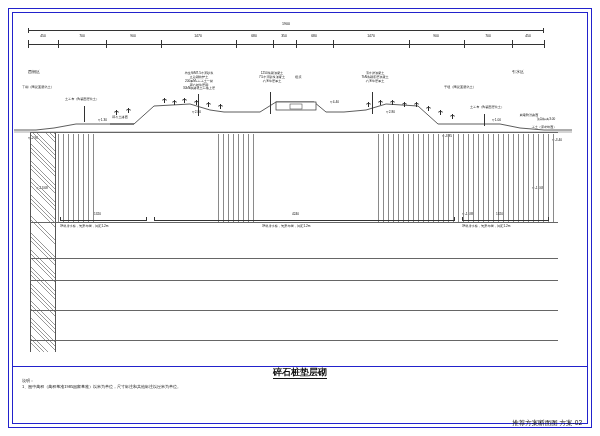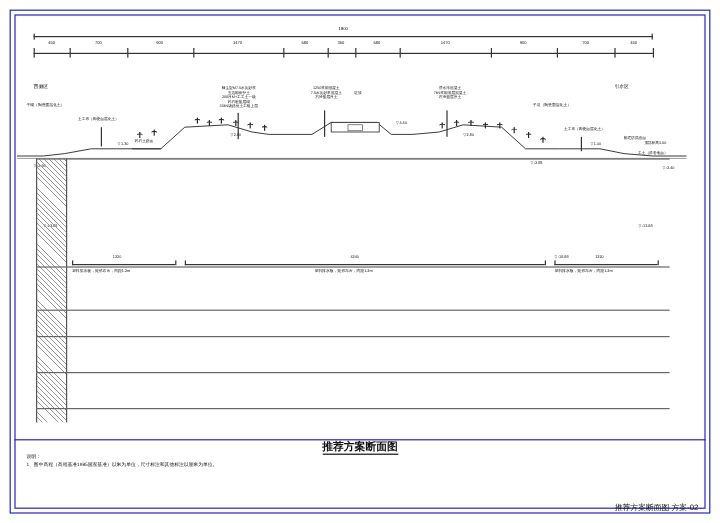--- a/index.html
+++ b/index.html
@@ -186,21 +186,21 @@
     <div class="botdim" style="left:278px;top:198px;">4240</div>
     <div class="botdim" style="left:248px;top:210px;">塑料排水板，矩形布置，间距1.2m</div>
 
     <div class="botdimline" style="left:448px;top:206px;width:86px;"></div>
     <div class="botdimcap" style="left:448px;top:203px;"></div>
     <div class="botdimcap" style="left:534px;top:203px;"></div>
     <div class="botdim" style="left:482px;top:198px;">1320</div>
     <div class="botdim" style="left:448px;top:210px;">塑料排水板，矩形布置，间距1.2m</div>
 
     <div class="title">
-      <span>推荐方案断面图</span>
+      <span>碎石桩垫层砌</span>
     </div>
   </div>
 
   <div class="sepline"></div>
 
   <div class="notes">
     <span class="nt">说明：</span>
     <span class="nt">1、图中高程（高程基准1985国家基准）以米为单位，尺寸标注和其他标注以厘米为单位。</span>
   </div>
 

